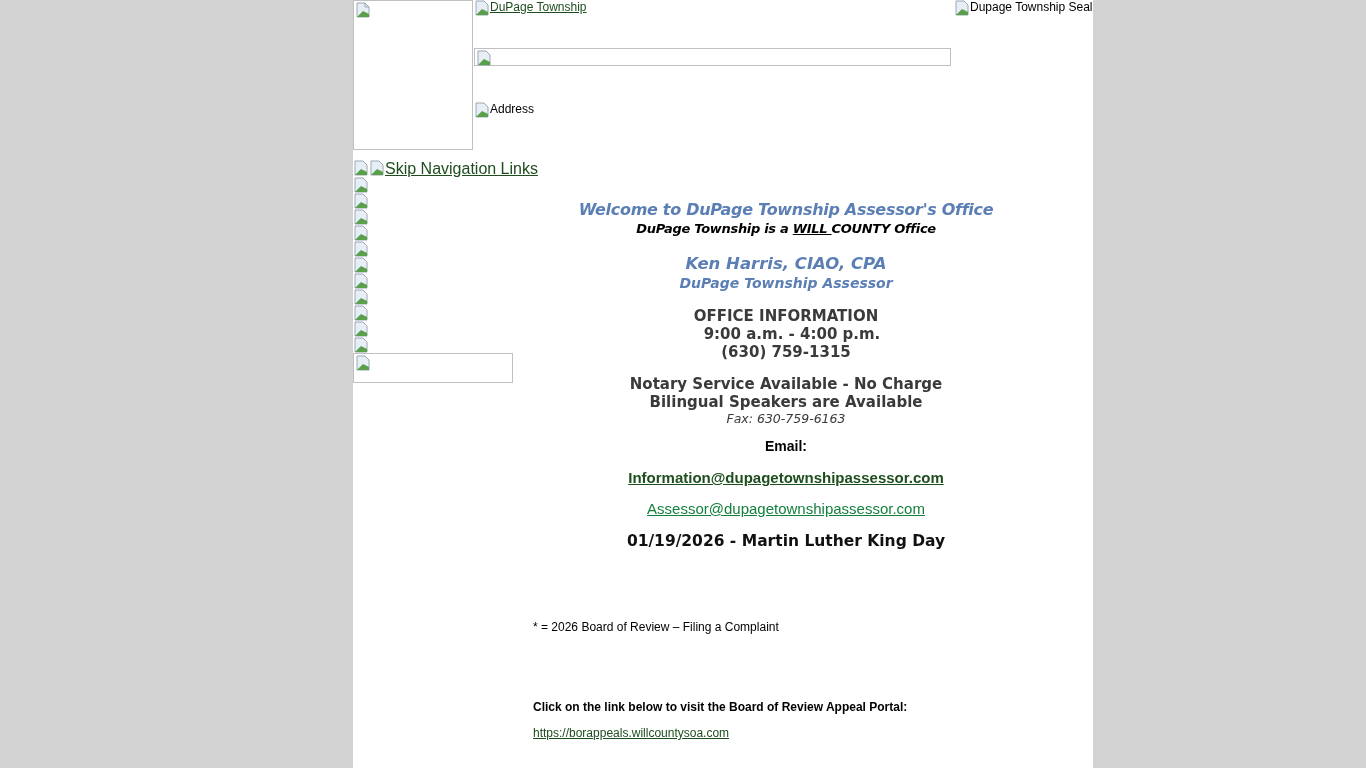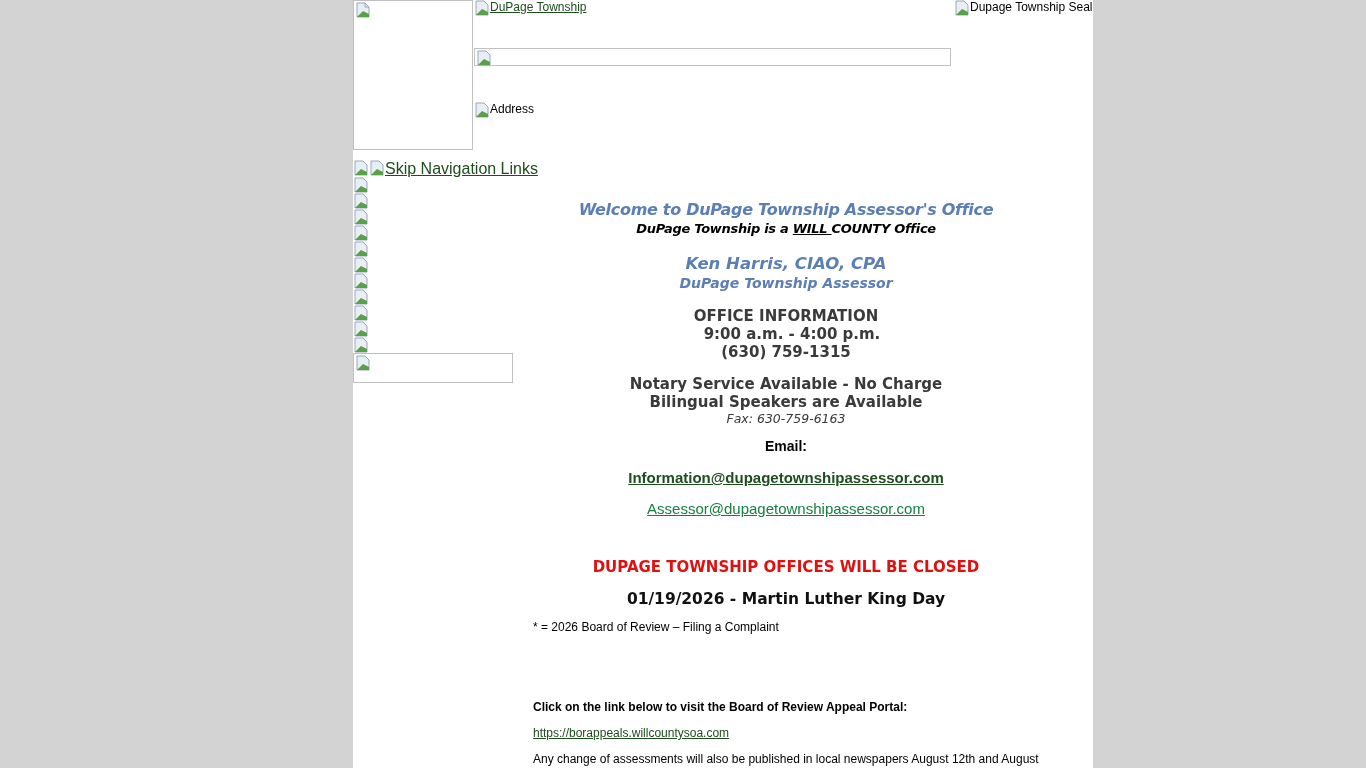--- a/index.html
+++ b/index.html
@@ -191,22 +191,20 @@
     <p class="office" style="margin-top:0;">(630) 759-1315</p>
 
     <p class="notary">Notary Service Available - No Charge</p>
     <p class="notary" style="margin-top:0;">Bilingual Speakers are Available</p>
     <p class="fax">Fax: 630-759-6163</p>
 
     <p class="email-label">Email:</p>
     <p class="email1"><a href="#">Information@dupagetownshipassessor.com </a></p>
     <p class="email2"><a href="#">Assessor@dupagetownshipassessor.com</a></p>
 
-    <p class="closed">DUPAGE TOWNSHIP OFFICES WILL BE CLOSED</p>
     <p class="holiday">01/19/2026 - Martin Luther King Day</p>
   </div>
 
   <div class="body-text" style="top:620px;">* = 2026 Board of Review – Filing a Complaint</div>
   <div class="body-text" style="top:700px;font-weight:bold;">Click on the link below to visit the Board of Review Appeal Portal:</div>
   <div class="body-text" style="top:726px;"><a href="#">https://borappeals.willcountysoa.com</a></div>
-  <div class="body-text" style="top:752px;width:520px;white-space:nowrap;">Any change of assessments will also be published in local newspapers August 12th and August</div>
 
 </div>
 
 </body></html>

